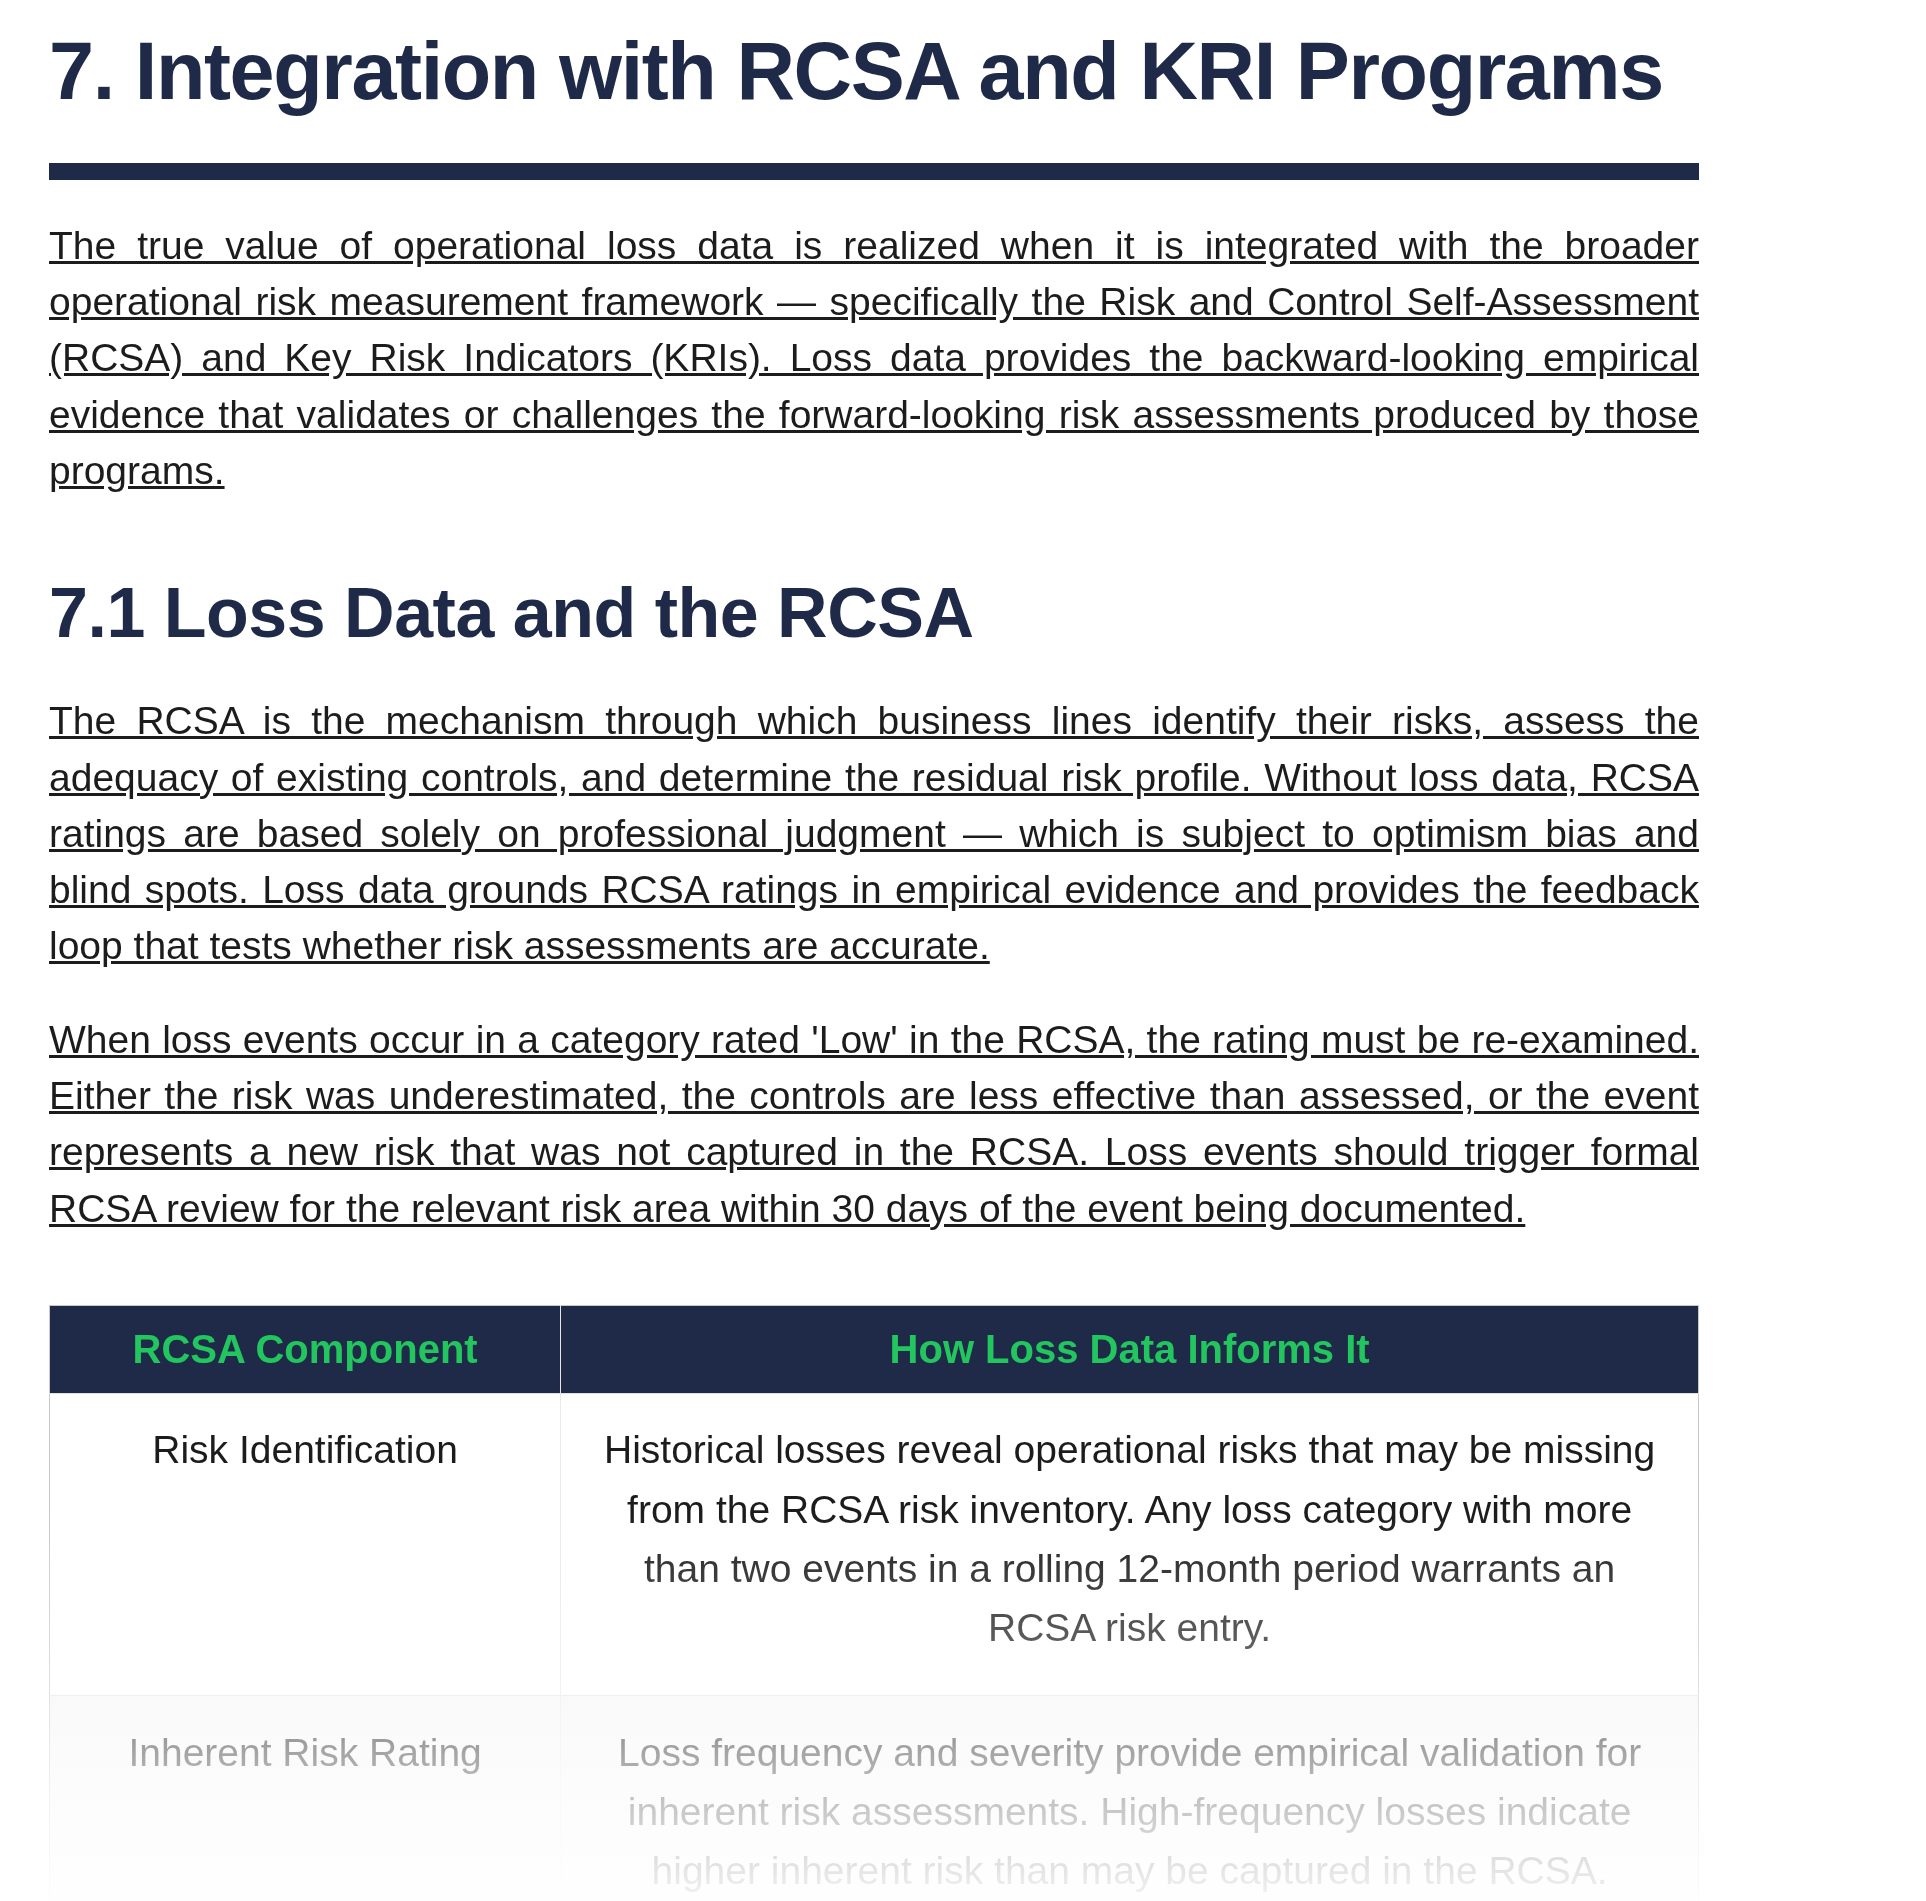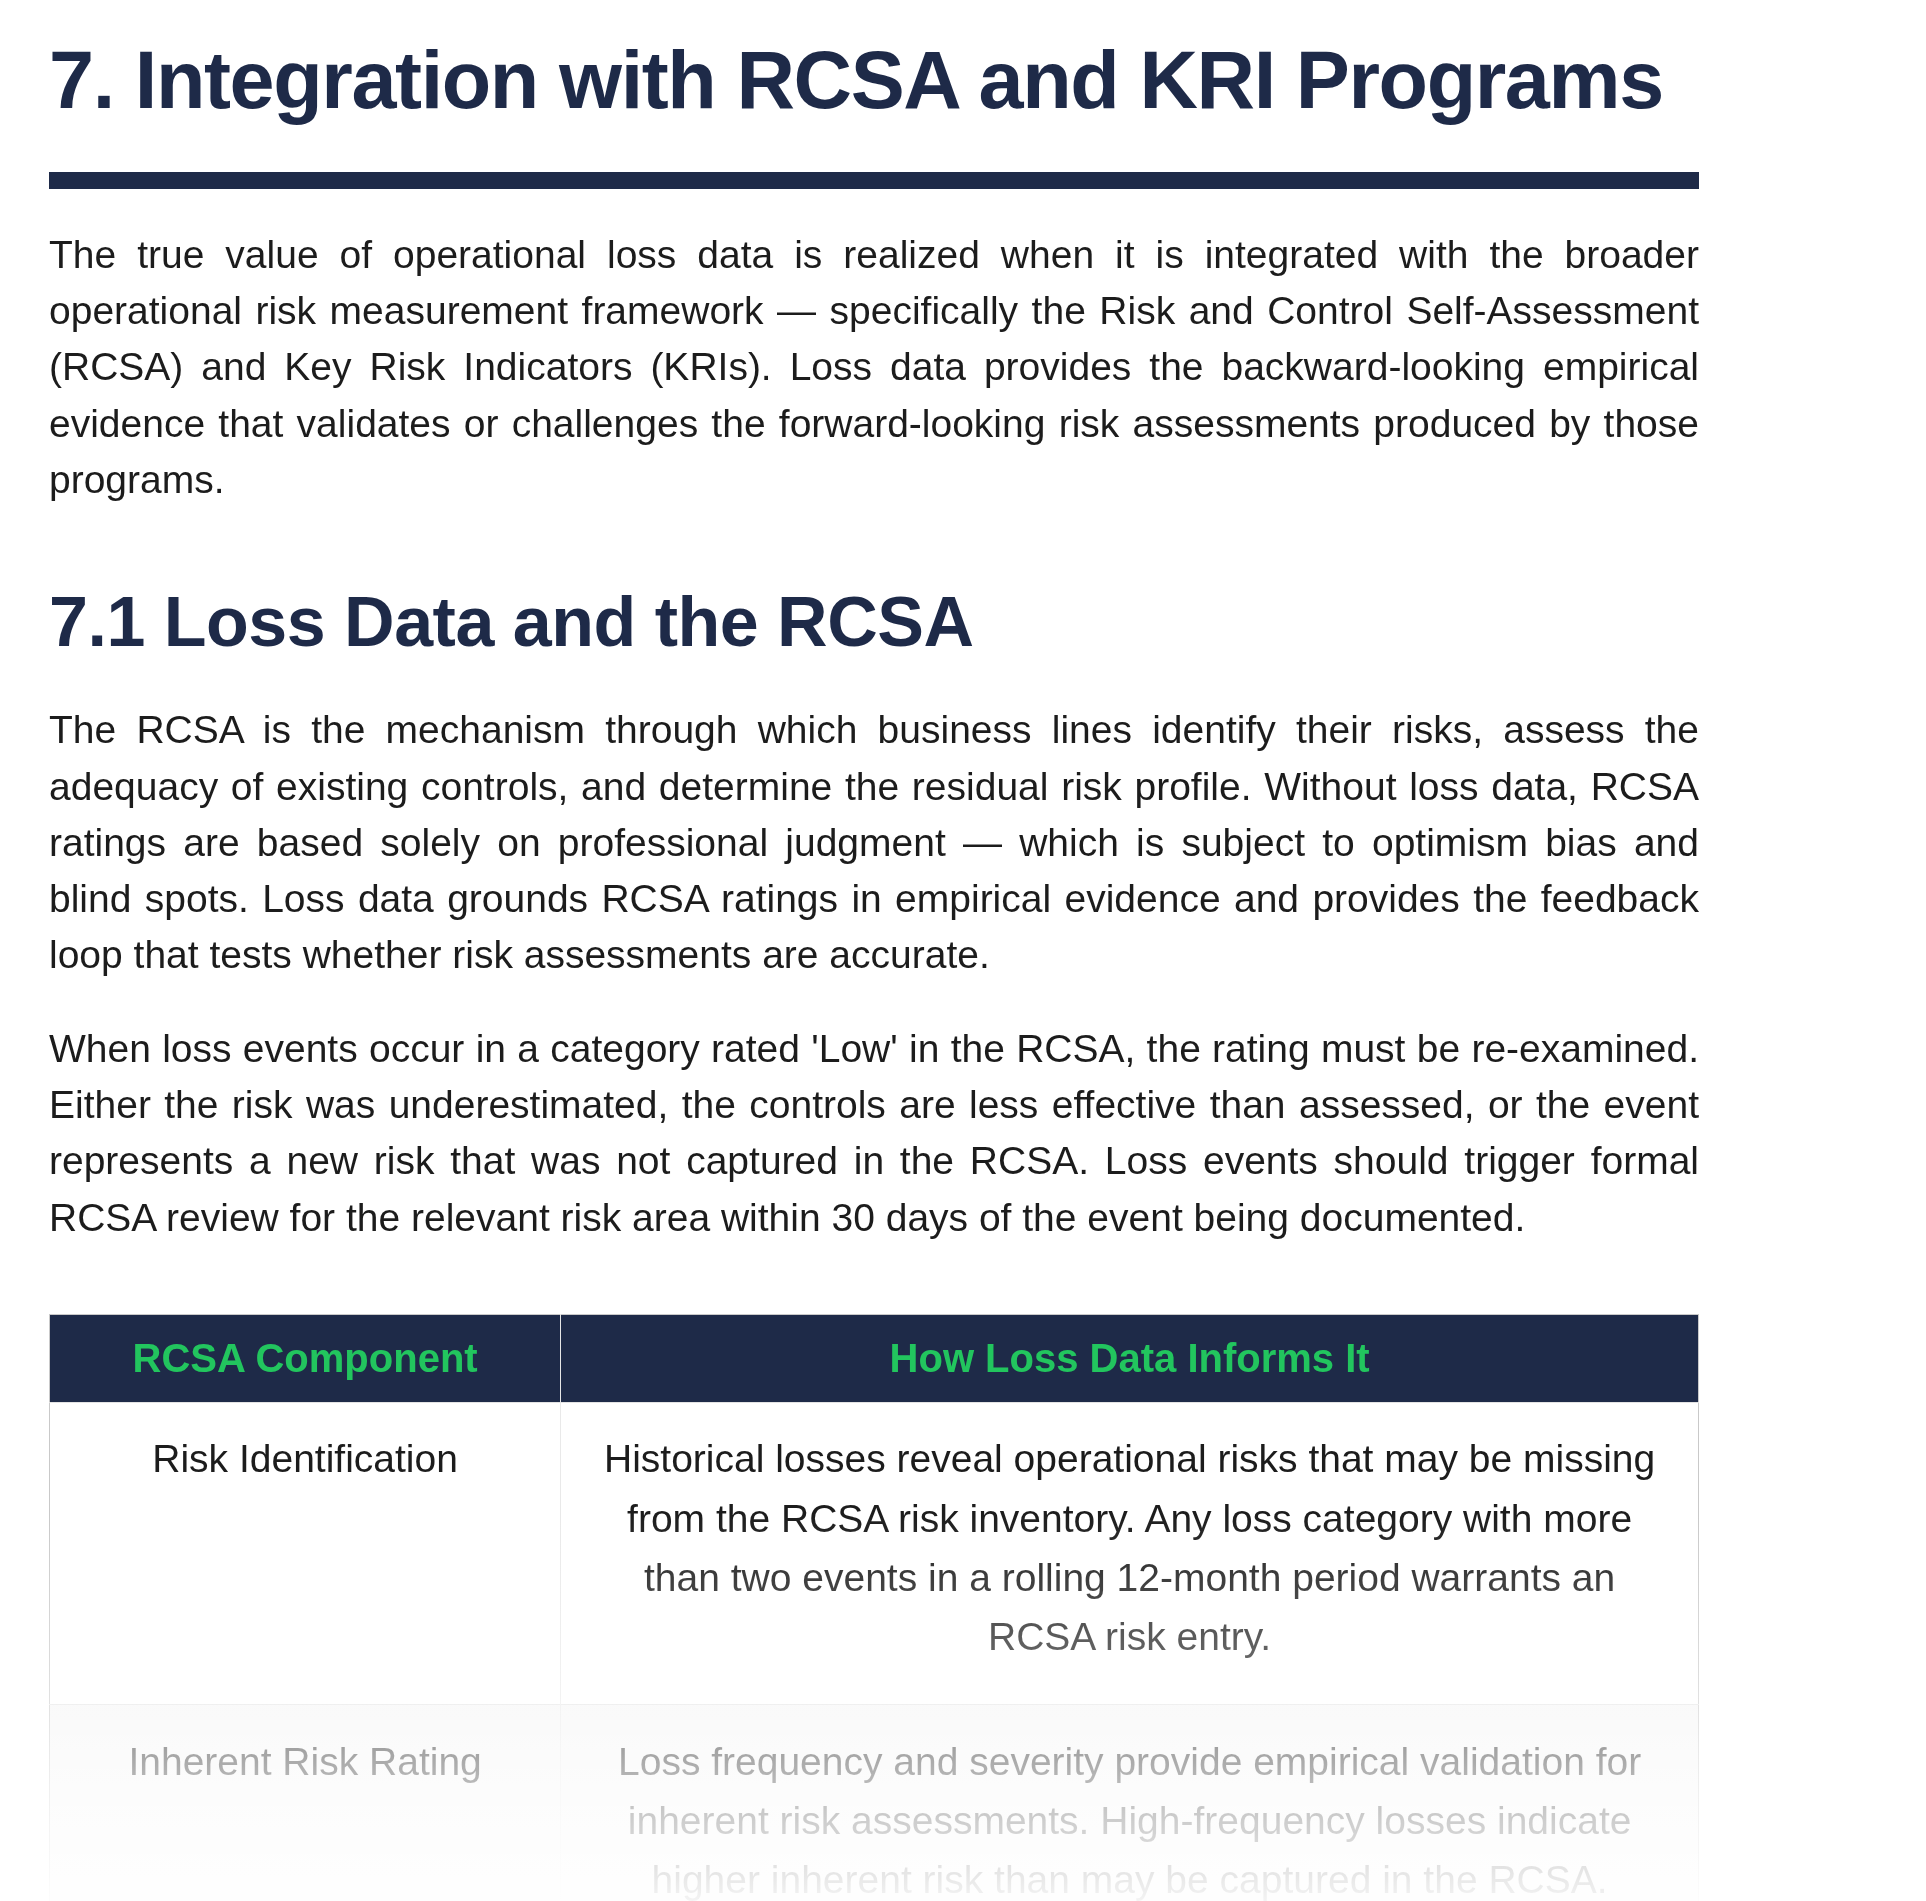--- a/index.html
+++ b/index.html
@@ -12,21 +12,21 @@
     height: 1901px;
     overflow: hidden;
     font-family: "Liberation Sans", "DejaVu Sans", sans-serif;
     color: #1c1c1c;
   }
   .page {
     position: relative;
     box-sizing: border-box;
     width: 1748px;
     height: 1901px;
-    padding: 23px 49px 0 49px;
+    padding: 14px 49px 0 49px;
     overflow: hidden;
   }
   h1.doc-title {
     margin: 9.5px 0 0 0;
     font-size: 81px;
     line-height: 1.18;
     font-weight: 700;
     letter-spacing: -1.4px;
     color: #1e2a48;
   }
@@ -35,20 +35,21 @@
     height: 17px;
     background: #1e2a48;
     margin: 44px 0 0 0;
   }
   p.body-para {
     font-size: 39px;
     line-height: 1.44;
     margin: 38px 0 0 0;
     text-align: justify;
     color: #1c1c1c;
+    text-decoration: underline;
   }
   h2.section-heading {
     margin: 74px 0 0 0;
     font-size: 70px;
     line-height: 1.15;
     font-weight: 700;
     letter-spacing: -0.5px;
     color: #1e2a48;
   }
   h2.section-heading + p.body-para {

